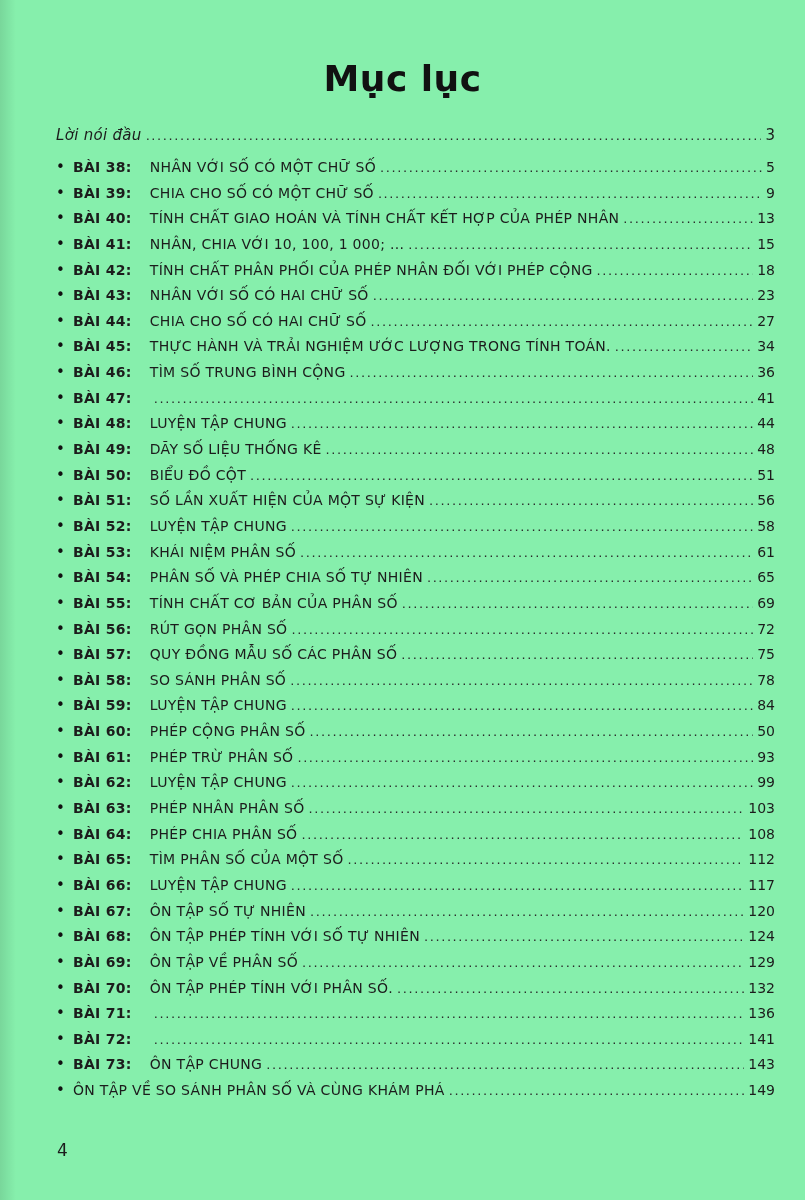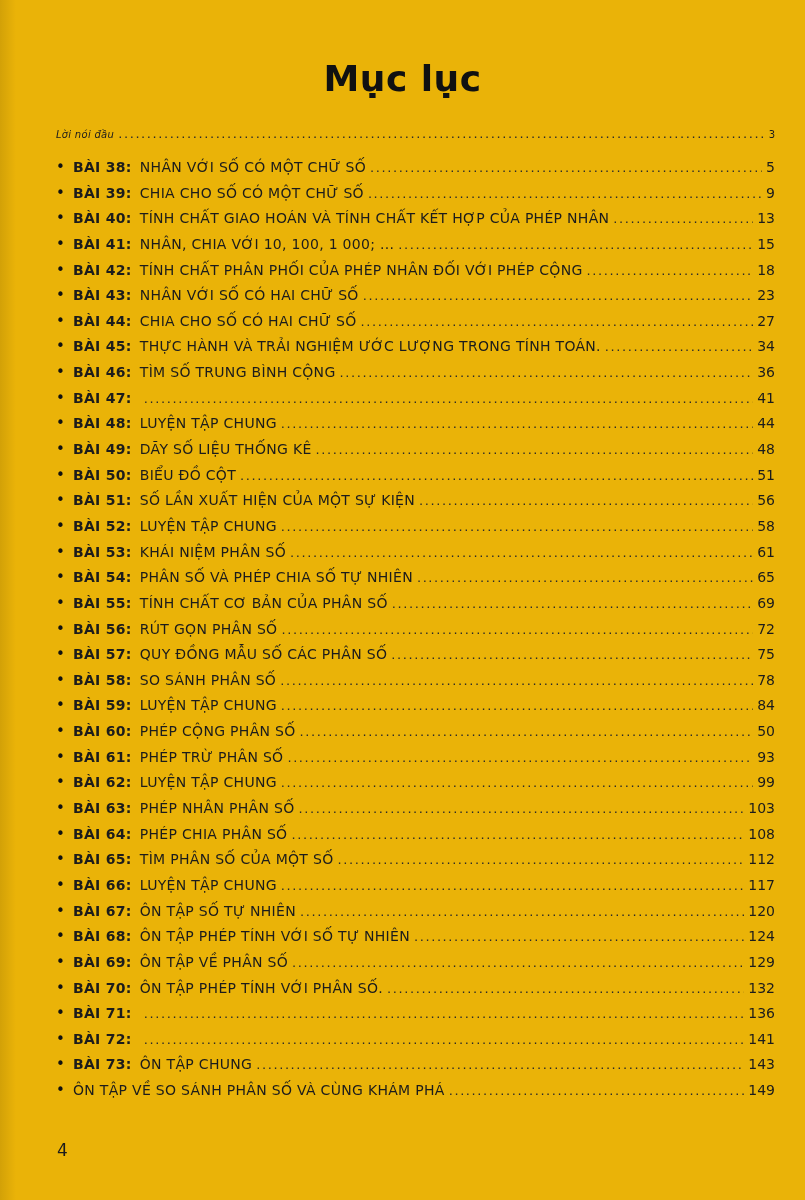--- a/index.html
+++ b/index.html
@@ -6,21 +6,21 @@
   body {
     width: 805px;
     background: #ececea;
     font-family: "DejaVu Sans", "Liberation Sans", sans-serif;
     color: #1c1c1c;
   }
   .page {
     position: relative;
     width: 805px;
     height: 1200px;
-    background: #eab308;
+    background: #86efac;
     overflow: hidden;
   }
   .page::before {
     content: "";
     position: absolute;
     left: 0; top: 0; bottom: 0;
     width: 16px;
     background: linear-gradient(90deg, rgba(0,0,0,0.10), rgba(0,0,0,0));
     pointer-events: none;
   }
@@ -37,33 +37,33 @@
   }
   .toc-row {
     display: flex;
     align-items: baseline;
     height: 25.65px;
     font-size: 14px;
     white-space: nowrap;
   }
   .toc-row.preface {
     font-style: italic;
-    font-size: 10px;
+    font-size: 15px;
     height: 27px;
     margin-bottom: 5px;
   }
   .bullet {
     width: 17px;
     flex: 0 0 17px;
     font-size: 15px;
     color: #111;
   }
   .label {
     font-weight: bold;
-    margin-right: 8px;
+    margin-right: 18px;
     letter-spacing: 0.3px;
   }
   .entry-title {
     letter-spacing: 0.3px;
   }
   .leader {
     flex: 1 1 auto;
     min-width: 10px;
     overflow: hidden;
     margin: 0 4px;

